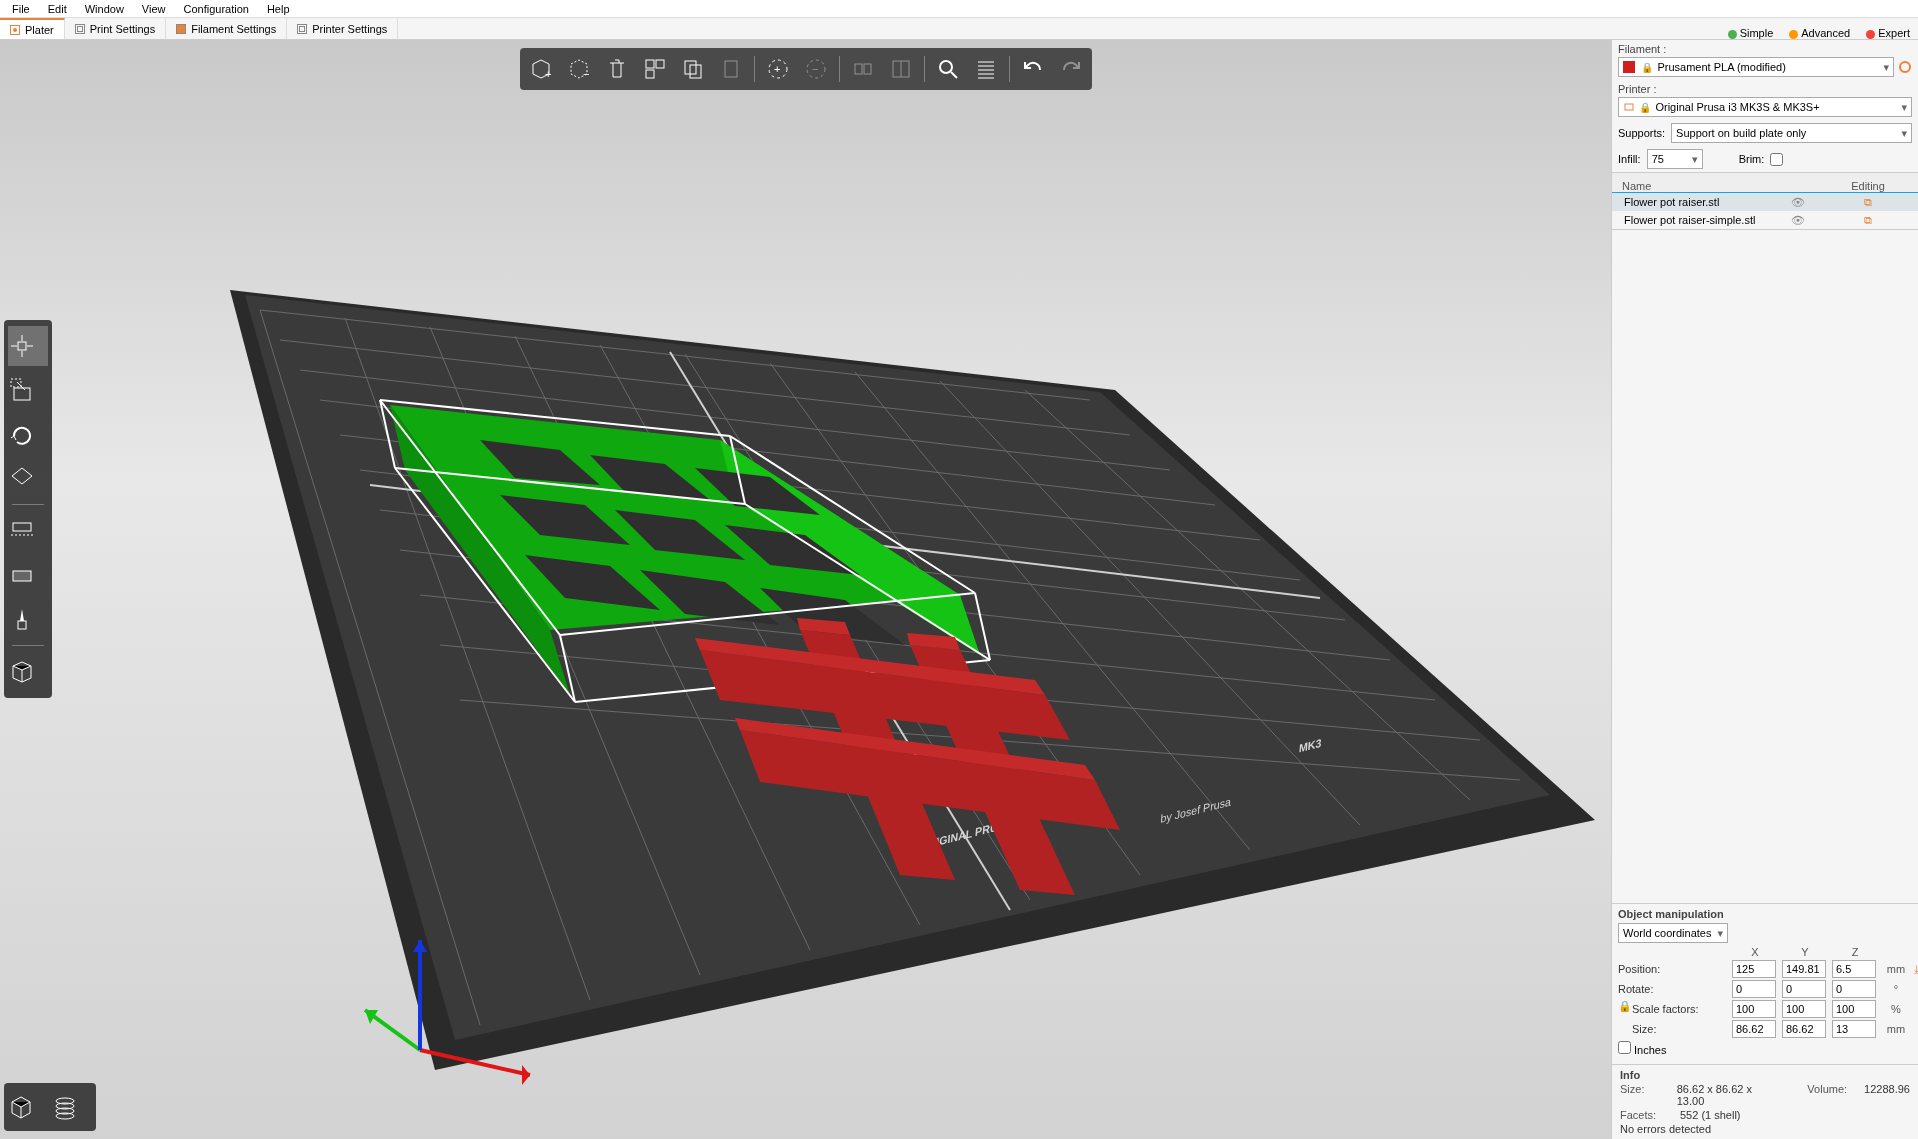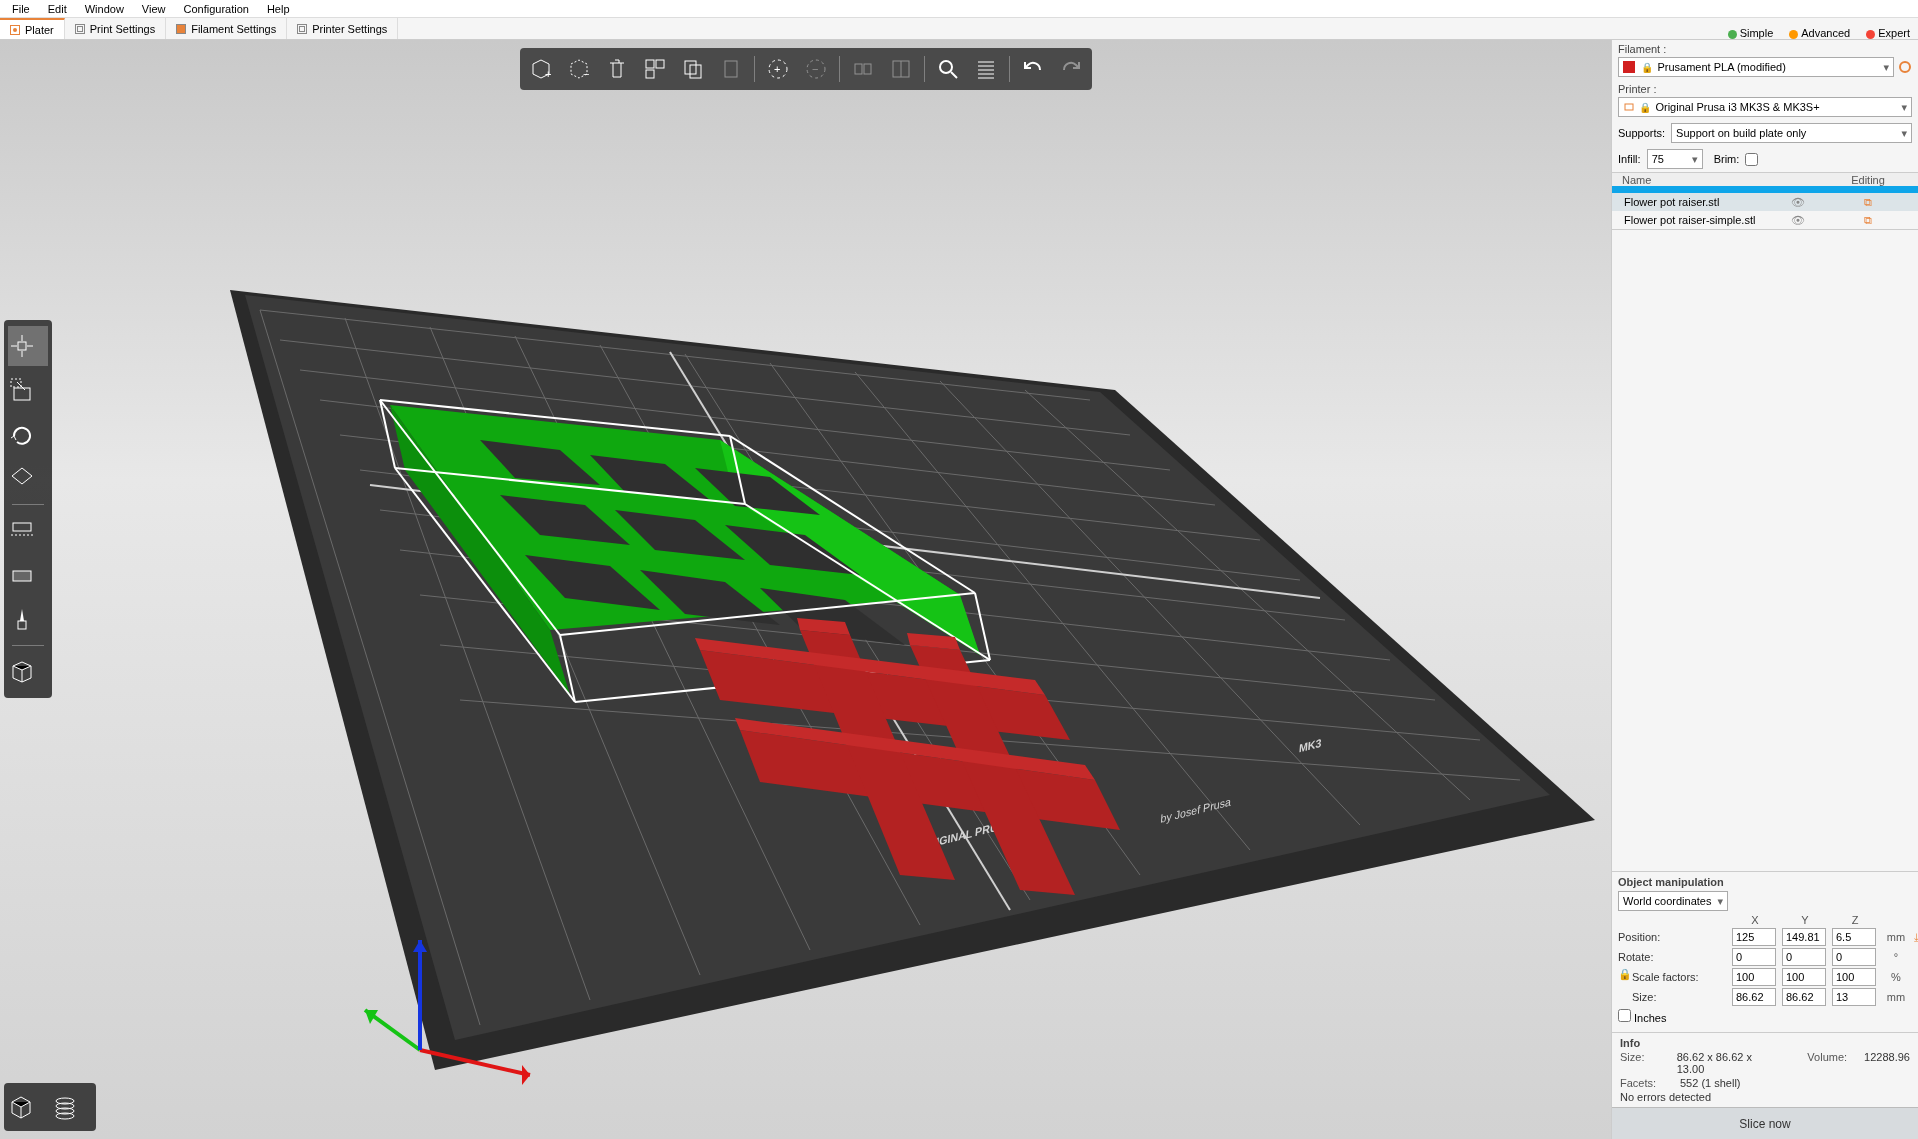--- a/index.html
+++ b/index.html
@@ -54,21 +54,21 @@
 .rp-dd { flex:1; height:20px; background:#fff; border:1px solid #aaa; display:flex; align-items:center; padding:0 4px; font-size:11px; position:relative;}
 .rp-dd::after{content:"▾"; position:absolute; right:4px; color:#666;}
 .rp-dd .swatch{width:12px;height:12px;margin-right:6px;}
 .rp-dd .lock{color:#999;margin-right:4px;font-size:10px;}
 .rp-gear{width:14px;height:14px;color:#e8833a;}
 .rp-inline{display:flex;align-items:center;gap:6px;padding:3px 6px;}
 .rp-inline input[type=checkbox]{width:13px;height:13px;}
 
 
 .objtbl{border-top:1px solid #ccc;border-bottom:1px solid #ccc;}
-.objhdr{display:flex;background:#eee;border-bottom:7px solid #0ea5e9;height:20px;align-items:center;font-size:11px;color:#555;}
+.objhdr{display:flex;background:#eee;border-bottom:1px solid #0ea5e9;height:20px;align-items:flex-end;font-size:11px;color:#555;}
 .objhdr .c1{flex:1;padding-left:10px;} .objhdr .c2{width:40px;text-align:center;} .objhdr .c3{width:100px;text-align:center;}
 .objrow{display:flex;height:18px;align-items:center;font-size:11px;}
 .objrow.sel{background:#dce4e8;}
 .objrow .c1{flex:1;padding-left:12px;} .objrow .c2{width:40px;text-align:center;color:#888;} .objrow .c3{width:100px;text-align:center;color:#e8833a;}
 .objfill{flex:1;}
 
 
 .manip{border-top:1px solid #ccc;padding:4px 6px;}
 .manip-title{font-weight:bold;color:#444;margin-bottom:3px;}
 .manip-dd{width:110px;height:20px;border:1px solid #aaa;background:#fff;padding:0 4px;font-size:11px;position:relative;display:flex;align-items:center;}
@@ -442,21 +442,21 @@
       <span>Supports:</span>
       <div class="rp-dd">
           <span>Support on build plate only</span>
         </div>
     </div>
     <div class="rp-inline">
       <span>Infill:</span>
       <div class="rp-dd" style="flex:0 0 56px">
           <span>75</span>
         </div>
-      <span style="margin-left:5px">Brim:</span>
+      <span style="margin-left:30px">Brim:</span>
       <input type="checkbox" style="">
     </div>
 
     <div class="objtbl">
       <div class="objhdr">
         <div class="c1">Name</div>
         <div class="c2"></div>
         <div class="c3">Editing</div>
       </div>
       <div class="objrow sel">
@@ -530,15 +530,14 @@
       </div>
       <div class="irow">
         <span class="k">Facets:</span>
         <span>552 (1 shell)</span>
       </div>
       <div class="irow">
           <span>No errors detected</span>
         </div>
     </div>
 
-    <div class="slicebtn">Slice now</div>
   </div>
 </div>
 
 </body></html>

